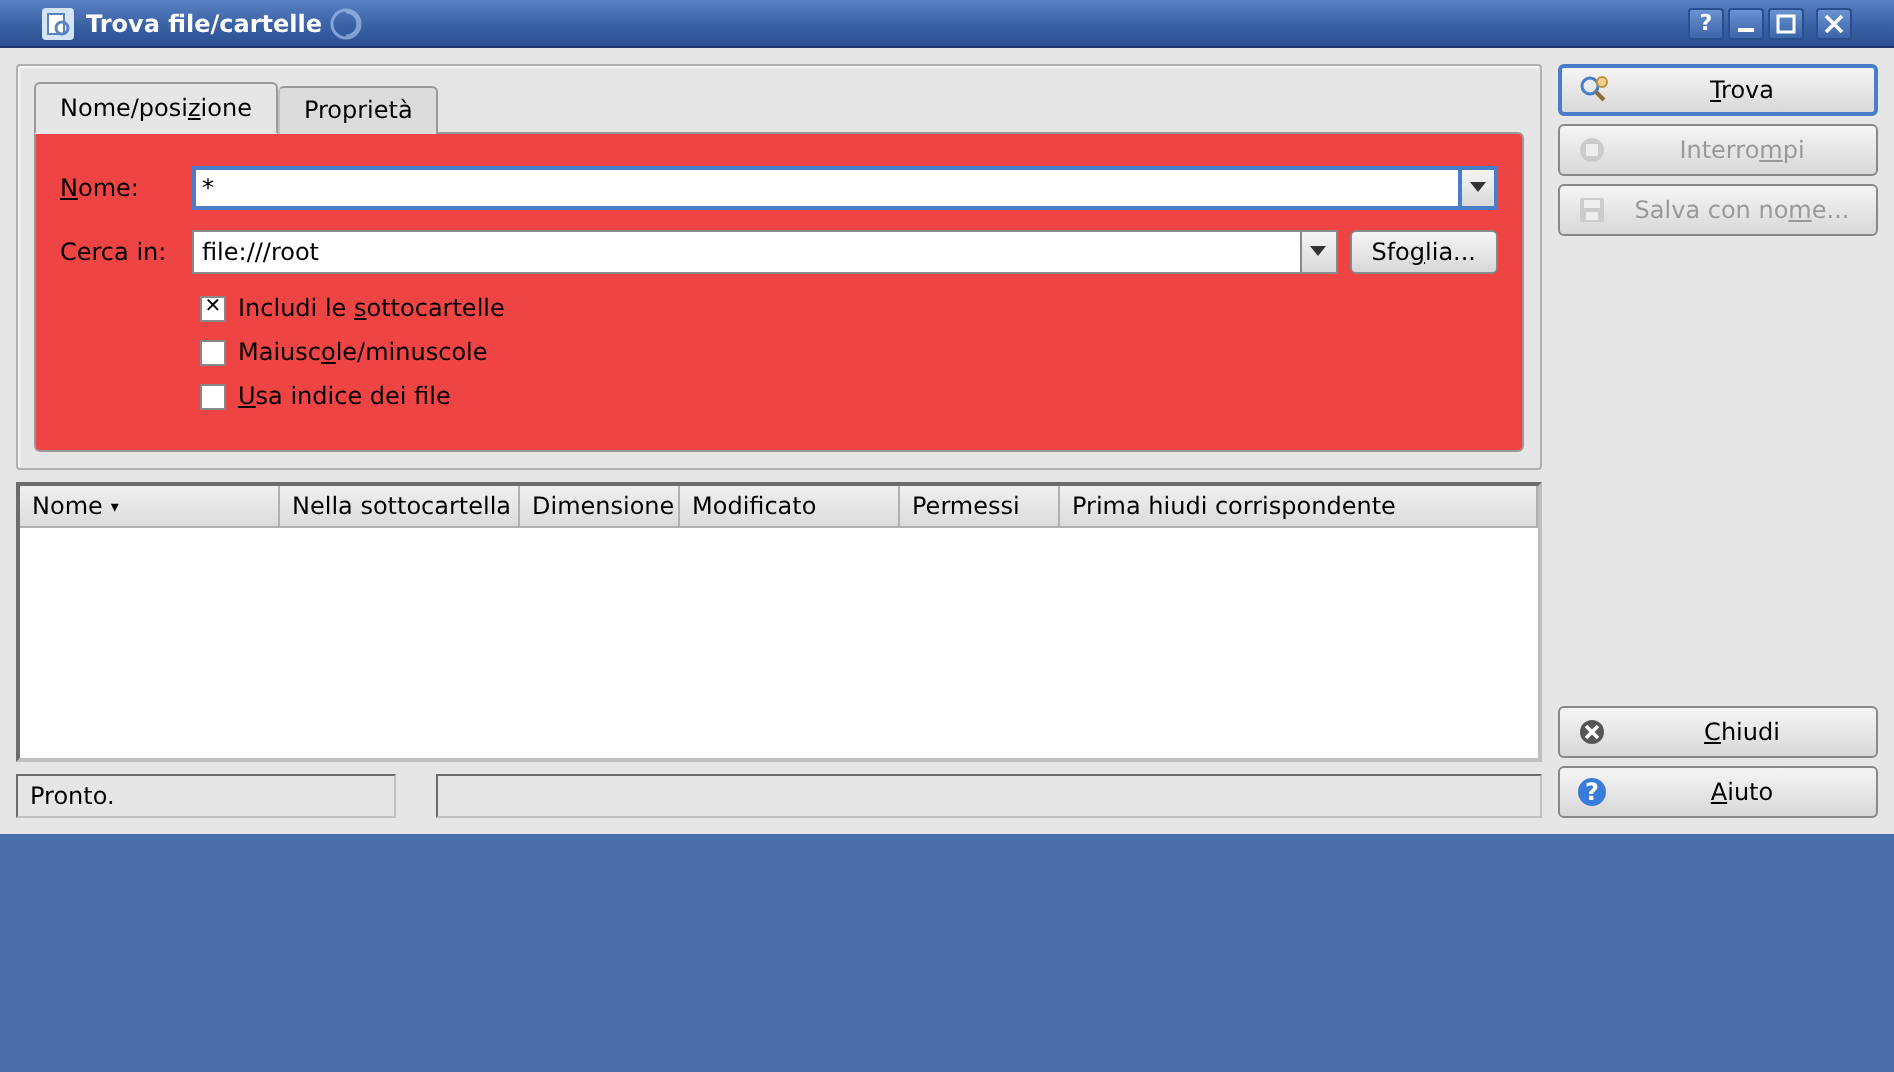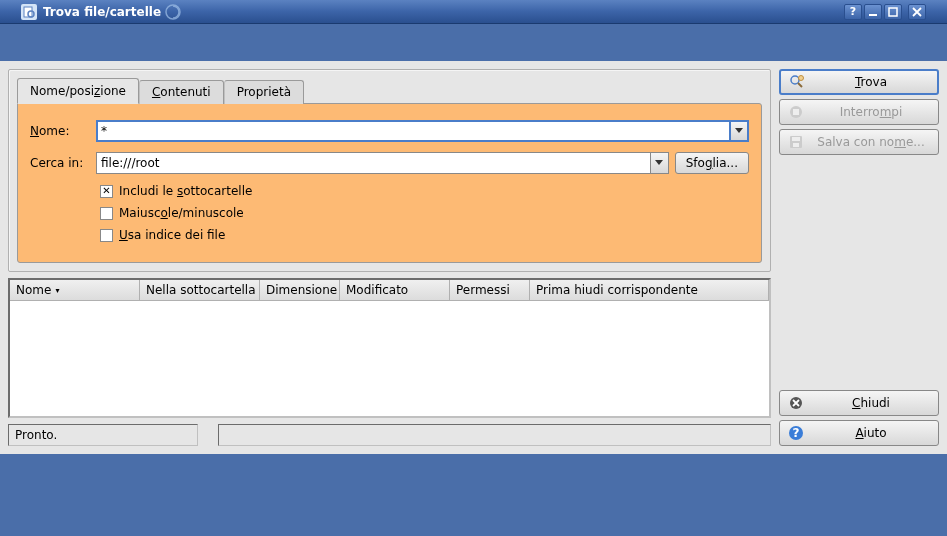--- a/index.html
+++ b/index.html
@@ -8,33 +8,33 @@
 
 .titlebar { height: 24px; background: linear-gradient(to bottom, #5b82c1 0%, #3c64a8 50%, #2a4f8f 100%); display: flex; align-items: center; padding: 0 21px; color: #fff; border-bottom: 1px solid #1a3a6f; }
 .titlebar-icon { width: 16px; height: 16px; background: #d4e4f7; border-radius: 2px; margin-right: 6px; display: flex; align-items: center; justify-content: center; }
 .titlebar-title { font-weight: bold; flex: 0 0 auto; }
 .titlebar-swirl { width: 16px; height: 16px; margin-left: 4px; opacity: 0.7; }
 .titlebar-spacer { flex: 1; }
 .titlebar-btn { width: 18px; height: 16px; margin-left: 2px; background: linear-gradient(to bottom, #6b92d1, #3c64a8); border: 1px solid #2a4f8f; border-radius: 2px; display: flex; align-items: center; justify-content: center; color: #fff; cursor: pointer; font-size: 11px; font-weight: bold; }
 .titlebar-btn.close { margin-left: 6px; }
 
 
-.window-body { background: #e6e6e6; height: 393px; display: flex; padding: 8px; gap: 8px; margin-top: 37px; }
+.window-body { background: #e6e6e6; height: 393px; display: flex; padding: 8px; gap: 8px; }
 .left-panel { flex: 1; display: flex; flex-direction: column; gap: 6px; }
 .right-panel { width: 160px; display: flex; flex-direction: column; gap: 4px; }
 
 
 .group-frame { border: 1px solid #b0b0b0; border-radius: 2px; padding: 8px; background: #e6e6e6; box-shadow: inset 1px 1px 0 #f5f5f5; }
 
 
 .tabs { display: flex; margin-bottom: -1px; position: relative; z-index: 2; }
 .tab { padding: 4px 12px 5px 12px; border: 1px solid #9a9a9a; border-bottom: none; background: #dcdcdc; border-top-left-radius: 3px; border-top-right-radius: 3px; margin-right: 0px; cursor: pointer; position: relative; }
 .tab.active { background: #e6e6e6; border-bottom: 1px solid #e6e6e6; z-index: 3; padding-top: 5px; }
 .tab:not(.active) { margin-top: 2px; border-left: 1px solid #c0c0c0; }
-.tab-content { border: 1px solid #9a9a9a; border-radius: 0 3px 3px 3px; padding: 16px 12px 12px 12px; background: #fdba74; }
+.tab-content { border: 1px solid #9a9a9a; border-radius: 0 3px 3px 3px; padding: 16px 12px 12px 12px; background: #ef4444; }
 
 
 .form-row { display: flex; align-items: center; margin-bottom: 10px; gap: 6px; }
 .form-label { width: 60px; text-align: left; }
 .combo-wrap { flex: 1; display: flex; }
 .text-input { flex: 1; height: 22px; border: 1px solid #888; background: #fff; padding: 0 4px; font-size: 12px; }
 .text-input.focused { border: 2px solid #4a7dc9; padding: 0 3px; }
 .dropdown-btn { width: 18px; height: 22px; border: 1px solid #888; border-left: none; background: linear-gradient(to bottom, #f5f5f5, #d8d8d8); display: flex; align-items: center; justify-content: center; cursor: pointer; }
 .dropdown-btn.focused { border: 2px solid #4a7dc9; border-left: none; }
 .btn { height: 22px; padding: 0 10px; border: 1px solid #888; background: linear-gradient(to bottom, #f5f5f5, #d8d8d8); border-radius: 3px; cursor: pointer; text-align: center; }
@@ -103,23 +103,20 @@
   </div>
 </div>
 
 <div class="window-body">
   <div class="left-panel">
     <div class="group-frame">
 
       <div class="tabs">
         <div class="tab active">
           <span>Nome/posi<span class="underline">z</span>ione</span>
-        </div>
-        <div class="tab">
-          <span><span class="underline">C</span>ontenuti</span>
         </div>
         <div class="tab">
           <span>Proprietà</span>
         </div>
       </div>
       <div class="tab-content">
         <div class="form-row">
           <div class="form-label"><span class="underline">N</span>ome:</div>
           <div class="combo-wrap">
             <input class="text-input focused" value="*" style="">

